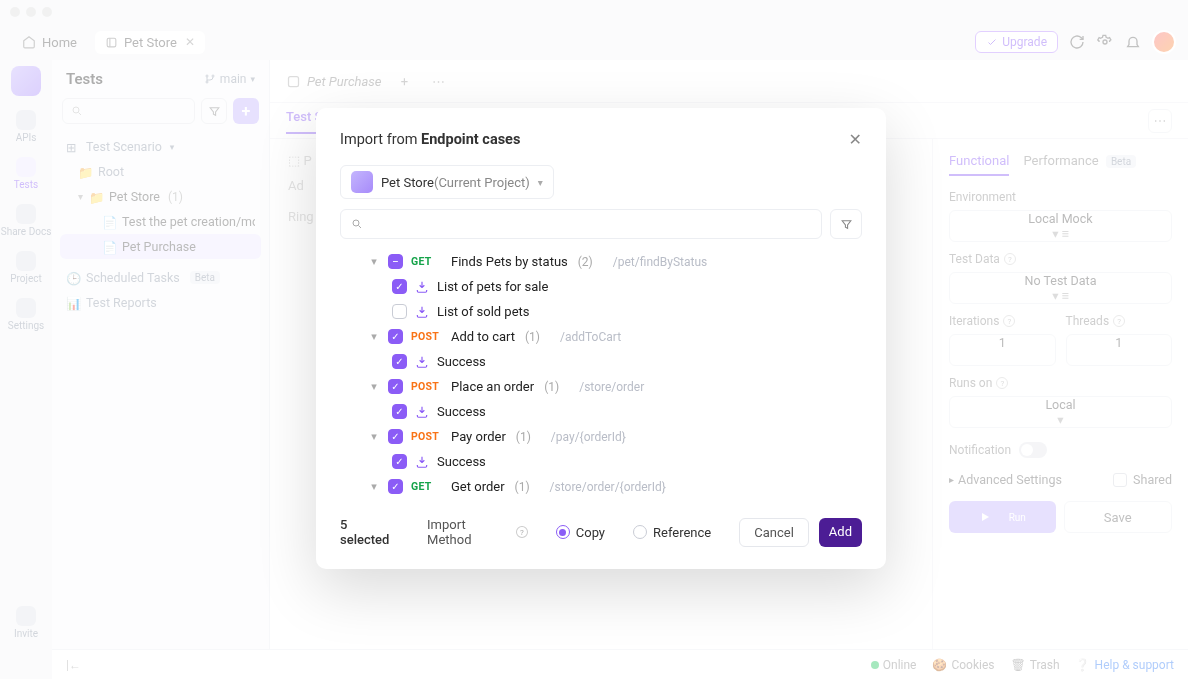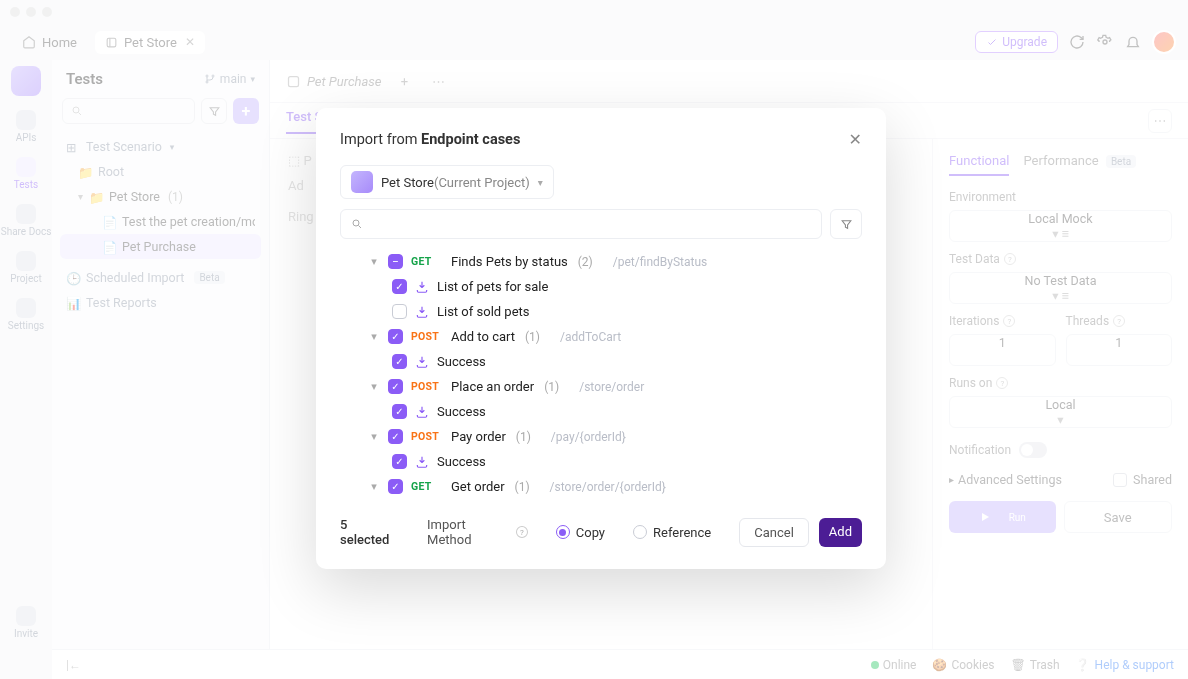--- a/index.html
+++ b/index.html
@@ -233,21 +233,21 @@
       <div class="tree-item indent-3">
           <span class="ico">📄</span>
           <span style="white-space:nowrap;overflow:hidden;text-overflow:clip;">Test the pet creation/modific</span>
         </div>
       <div class="tree-item indent-3 sel">
           <span class="ico">📄</span>
           <span>Pet Purchase</span>
         </div>
       <div class="tree-item muted" style="margin-top:6px;">
           <span class="ico">🕒</span>
-          <span>Scheduled Import</span>
+          <span>Scheduled Tasks</span>
           <span class="badge-beta">Beta</span>
         </div>
       <div class="tree-item muted">
           <span class="ico">📊</span>
           <span>Test Reports</span>
         </div>
     </div>
   </div>
 
   <div class="center">

